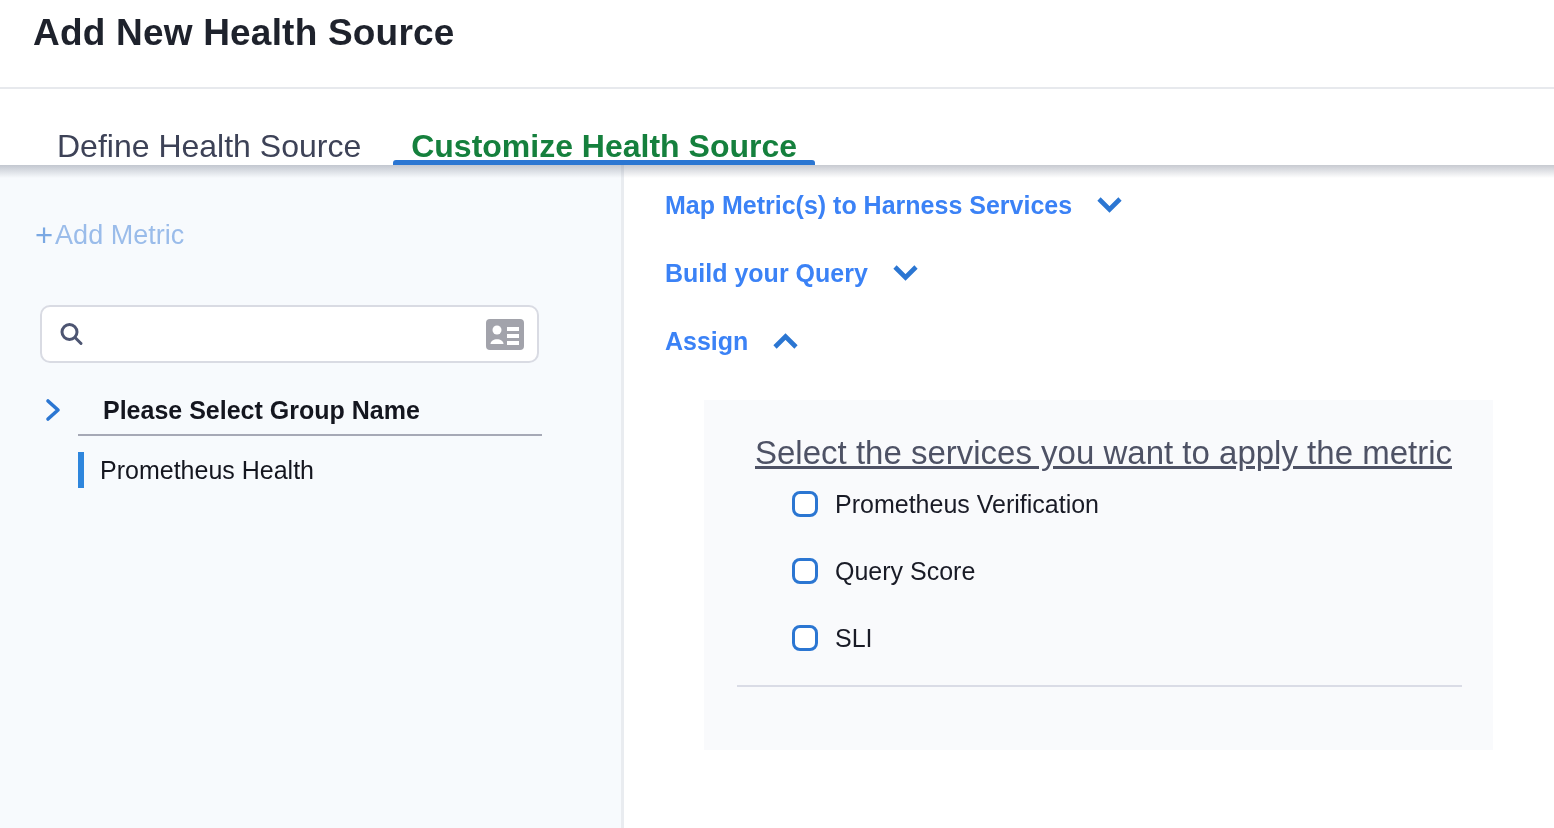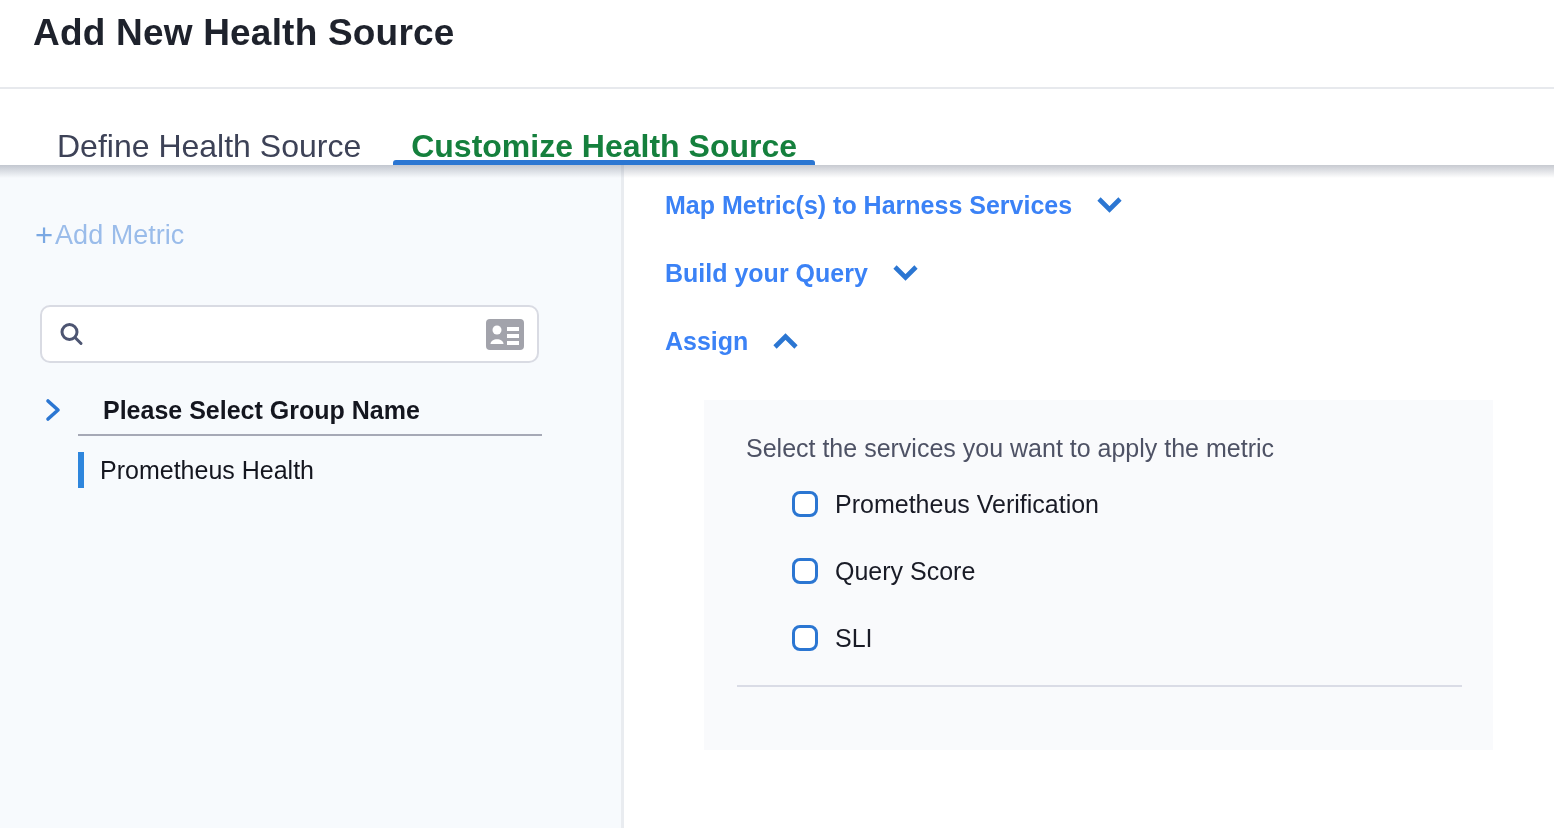--- a/index.html
+++ b/index.html
@@ -57,21 +57,21 @@
   
   .main { flex:1; background:#fff; position:relative; }
   .section-head { position:absolute; left:41px; display:flex; align-items:center;
                   gap:24px; cursor:pointer; }
   .section-head .sec-label { font-size:25px; font-weight:700; color:#3b82f6;
                              line-height:1.15; white-space:nowrap; }
   .sec-1 { top:26px; } .sec-2 { top:94px; } .sec-3 { top:162px; }
 
   .assign-panel { position:absolute; left:80px; top:235px; width:789px; height:350px;
                   background:#f9fafc; }
-  .assign-desc { position:absolute; left:42px; top:34px; font-size:25px; color:#4e5265; }
+  .assign-desc { position:absolute; left:51px; top:34px; font-size:33px; color:#4e5265;text-decoration:underline; }
   .option-row { position:absolute; left:88px; height:32px; display:flex;
                 align-items:center; gap:17px; cursor:pointer; }
   .opt-1 { top:88px; } .opt-2 { top:155px; } .opt-3 { top:222px; }
   .checkbox { width:26px; height:26px; background:#fff; border:3px solid #2b76d2;
               border-radius:8px; flex:none; cursor:pointer; }
   .option-label { font-size:25px; color:#191b26; }
   .assign-divider { position:absolute; left:33px; top:285px; width:725px; height:2px;
                     background:#dadce6; }
 </style>
 </head>

